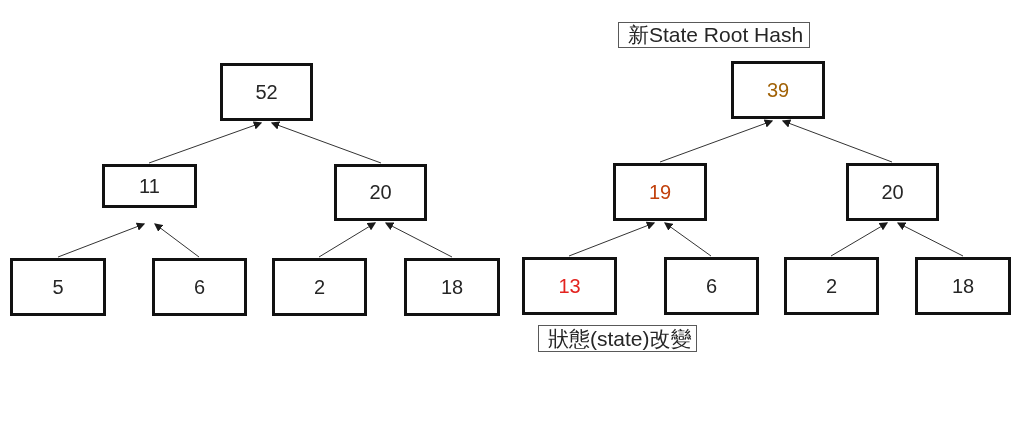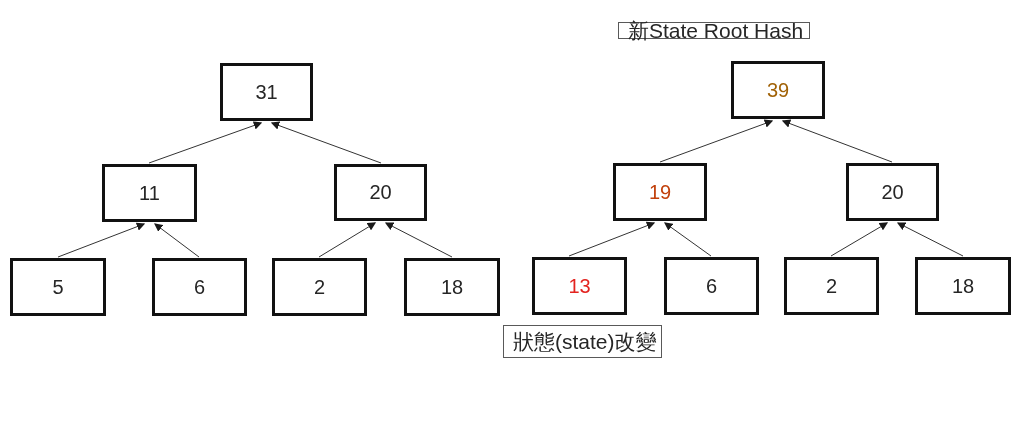--- a/index.html
+++ b/index.html
@@ -71,45 +71,45 @@
     <line x1="660" y1="162" x2="772" y2="121" stroke="#333" stroke-width="1" marker-end="url(#arrow)"></line>
     <line x1="892" y1="162" x2="783" y2="121" stroke="#333" stroke-width="1" marker-end="url(#arrow)"></line>
 
     <line x1="569" y1="256" x2="654" y2="223" stroke="#333" stroke-width="1" marker-end="url(#arrow)"></line>
     <line x1="711" y1="256" x2="665" y2="223" stroke="#333" stroke-width="1" marker-end="url(#arrow)"></line>
 
     <line x1="831" y1="256" x2="887" y2="223" stroke="#333" stroke-width="1" marker-end="url(#arrow)"></line>
     <line x1="963" y1="256" x2="898" y2="223" stroke="#333" stroke-width="1" marker-end="url(#arrow)"></line>
   </svg>
 
-  <div class="node" style="left:220px; top:63px;  width:93px; height:58px">31</div>
+  <div class="node" style="left:220px; top:63px;  width:93px; height:58px">52</div>
 
-  <div class="node" style="left:102px; top:164px; width:95px; height:58px">11</div>
+  <div class="node" style="left:102px; top:164px; width:95px; height:44px">11</div>
 
   <div class="node" style="left:334px; top:164px; width:93px; height:57px">20</div>
 
   <div class="node" style="left:10px;  top:258px; width:96px; height:58px">5</div>
 
   <div class="node" style="left:152px; top:258px; width:95px; height:58px">6</div>
 
   <div class="node" style="left:272px; top:258px; width:95px; height:58px">2</div>
 
   <div class="node" style="left:404px; top:258px; width:96px; height:58px">18</div>
 
-  <div class="labelbox" style="left:618px; top:22px; width:192px; height:17px">新State Root Hash</div>
+  <div class="labelbox" style="left:618px; top:22px; width:192px; height:26px">新State Root Hash</div>
 
   <div class="node" style="left: 731px; top: 61px; width: 94px; height: 58px; color: #a16207;">39</div>
 
   <div class="node" style="left: 613px; top: 163px; width: 94px; height: 58px; color: #c2410c;">19</div>
 
   <div class="node" style="left:846px; top:163px; width:93px; height:58px">20</div>
 
-  <div class="node" style="left: 522px; top: 257px; width: 95px; height: 58px; color: rgb(227, 35, 31); margin-left: 10px;">13</div>
+  <div class="node" style="left: 522px; top: 257px; width: 95px; height: 58px; color: rgb(227, 35, 31);">13</div>
 
   <div class="node" style="left:664px; top:257px; width:95px; height:58px">6</div>
 
   <div class="node" style="left:784px; top:257px; width:95px; height:58px">2</div>
 
   <div class="node" style="left:915px; top:257px; width:96px; height:58px">18</div>
 
-  <div class="labelbox" style="left:503px; top:325px; width:159px; height:33px">狀態(state)改變</div>
+  <div class="labelbox" style="left:538px; top:325px; width:159px; height:27px">狀態(state)改變</div>
 
 </div>
 
 </body></html>

